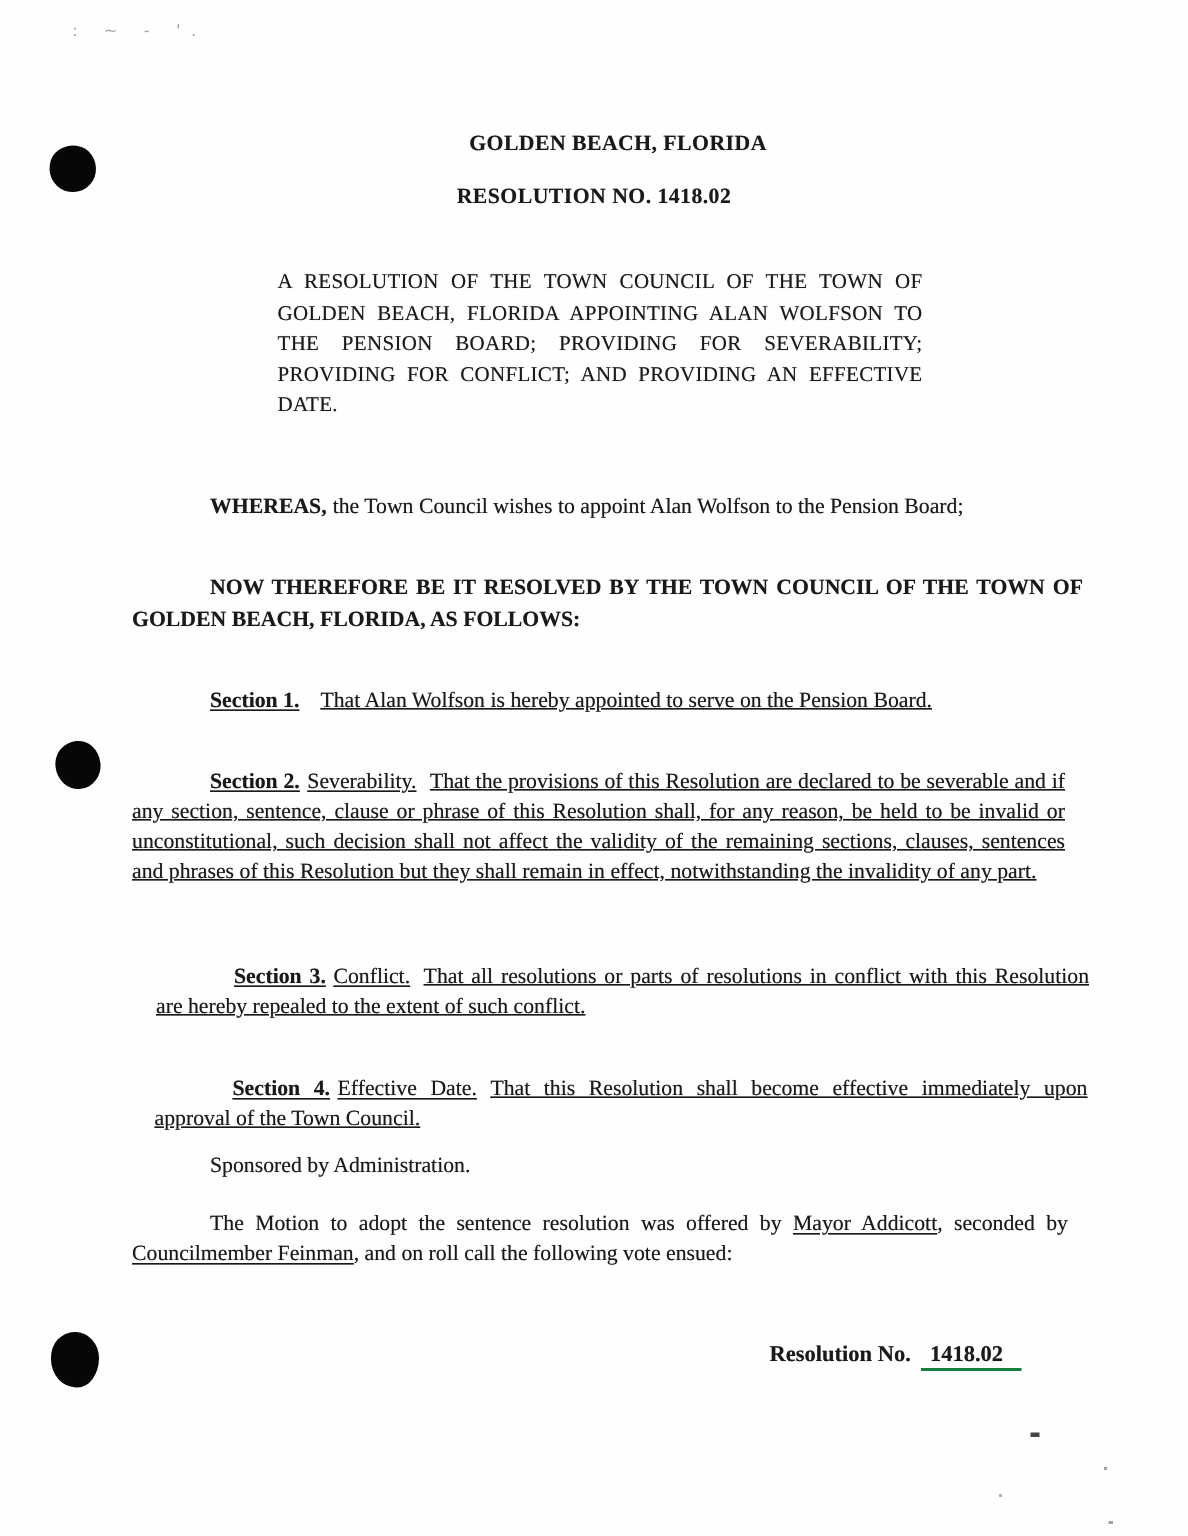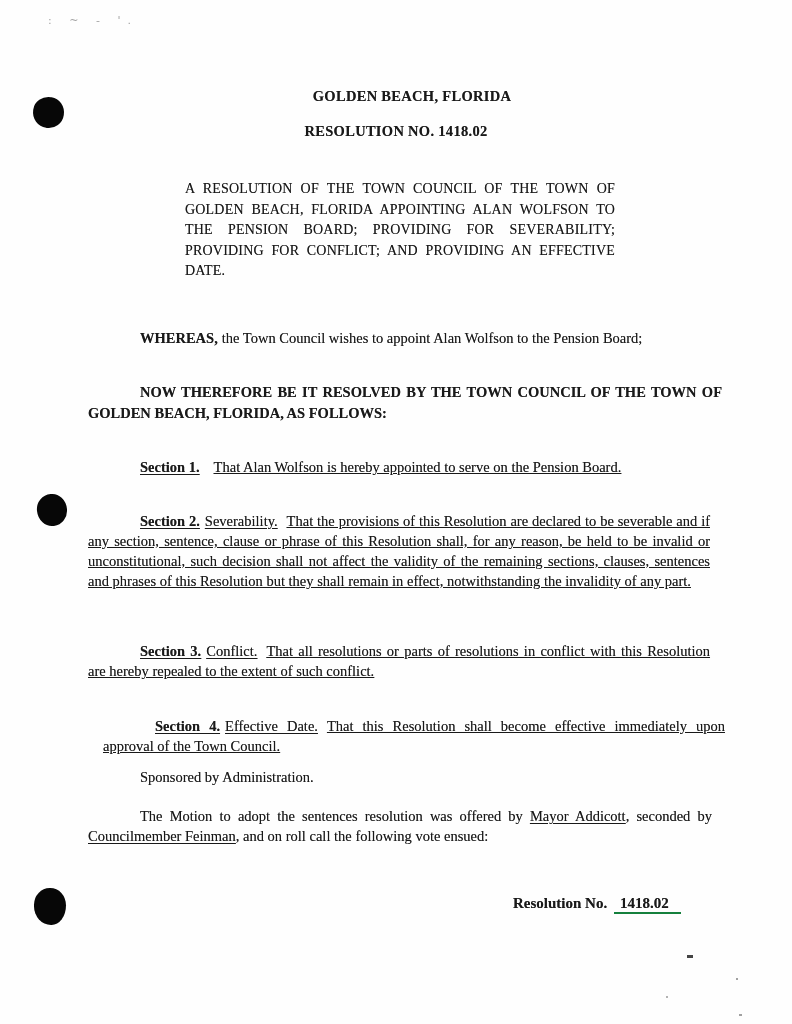--- a/index.html
+++ b/index.html
@@ -53,21 +53,21 @@
   
   .par {
     font-size: 14.5px; line-height: 20px;
     text-align: justify;
   }
   .indent { text-indent: 52px; }
   .whereas   { left: 88px; top: 328px; width: 622px; }
   .resolved  { left: 88px; top: 382px; width: 634px; font-weight: bold; line-height: 21px; }
   .section-1 { left: 88px; top: 457px; width: 622px; }
   .section-2 { left: 88px; top: 511px; width: 622px; }
-  .section-3 { left: 88px; top: 641px; width: 622px; }
+  .section-3 { left: 104px; top: 641px; width: 622px; }
   .section-4 { left: 103px; top: 716px; width: 622px; }
   .sponsored { left: 140px; top: 769px; font-weight: normal; font-size: 14.5px; }
   .motion    { left: 88px; top: 806px; width: 624px; }
 
   .whereas-label { font-weight: bold; }
   .whereas-text  { margin-left: 4px; }
   .sec-label { font-weight: bold; text-decoration: underline; text-underline-offset: 2px; }
   .sec-subtitle { text-decoration: underline; text-underline-offset: 2px; margin-left: 5px; }
   .sec-body { margin-left: 9px; text-decoration: underline; }
   .uname { text-decoration: underline; text-underline-offset: 2px; margin-top: 40px; }
@@ -120,21 +120,21 @@
     <span class="sec-label">Section 3.</span><span class="sec-subtitle">Conflict.</span><span class="sec-body">That all resolutions or parts of resolutions in conflict with this Resolution are hereby repealed to the extent of such conflict.</span>
   </div>
 
   <div class="abs txt par indent section-4">
     <span class="sec-label">Section 4.</span><span class="sec-subtitle">Effective Date.</span><span class="sec-body">That this Resolution shall become effective immediately upon approval of the Town Council.</span>
   </div>
 
   <div class="abs txt sponsored">Sponsored by Administration.</div>
 
   <div class="abs txt par indent motion">
-    <span>The Motion to adopt the sentences resolution was offered by </span><span class="uname">Mayor Addicott</span><span>, seconded by </span><span class="uname">Councilmember Feinman</span><span>, and on roll call the following vote ensued:</span>
+    <span>The Motion to adopt the sentence resolution was offered by </span><span class="uname">Mayor Addicott</span><span>, seconded by </span><span class="uname">Councilmember Feinman</span><span>, and on roll call the following vote ensued:</span>
   </div>
 
   <div class="abs txt footer">
     <span>Resolution No.</span>
     <span class="footer-number">1418.02</span>
   </div>
 
 </div>
 
 </body></html>

